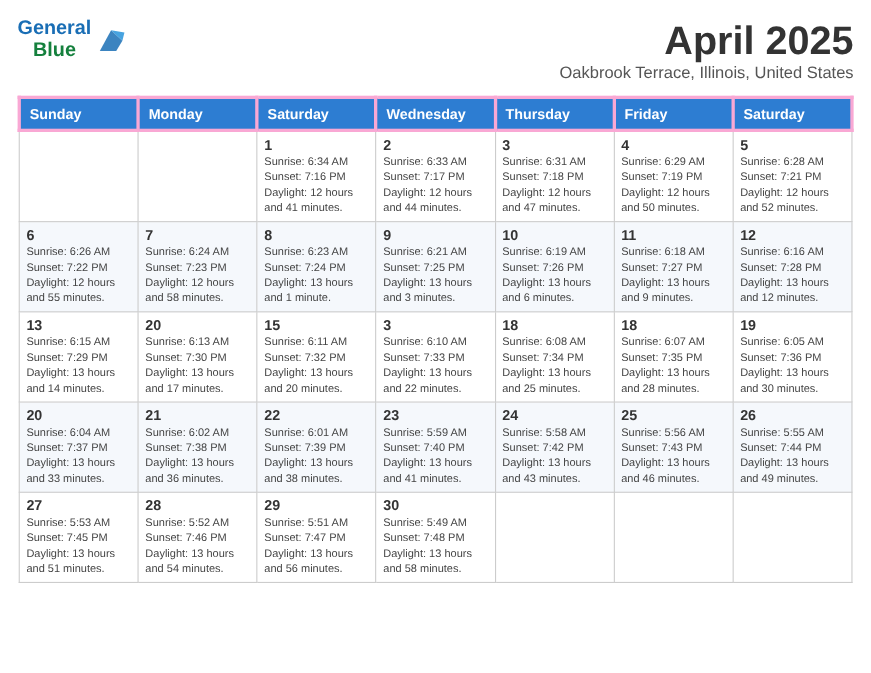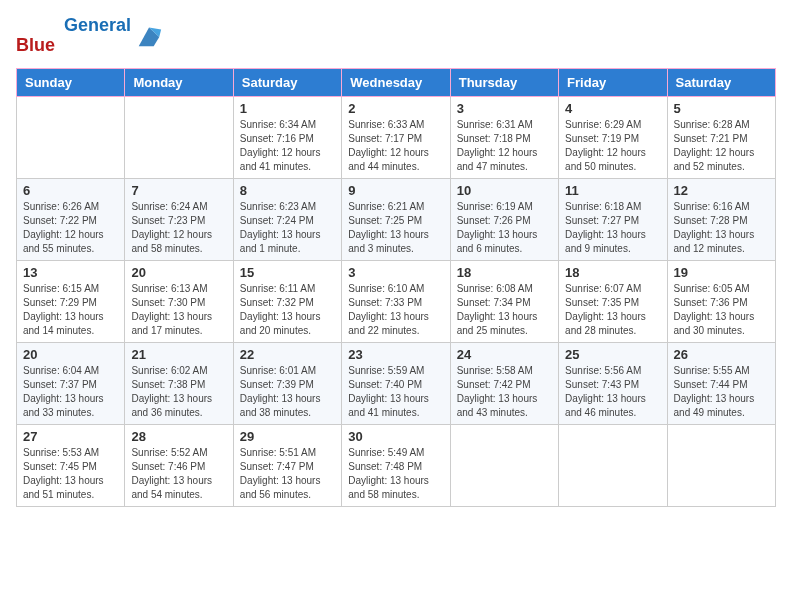--- a/index.html
+++ b/index.html
@@ -22,21 +22,20 @@
       gap: 0;
     }
     .logo-text {
       font-size: 18px;
       font-weight: bold;
       color: #333;
       line-height: 1.1;
     }
     .logo-text span {
       color: #1a6eb5;
-      margin-left: 48px;
     }
     .logo-icon {
       width: 28px;
       height: 28px;
       margin-left: 4px;
     }
     .title-block {
       text-align: right;
     }
     .main-title {
@@ -53,21 +52,21 @@
       border-collapse: collapse;
       font-size: 11px;
     }
     .calendar-table th {
       background-color: #2d7dd2;
       color: #fff;
       text-align: left;
       padding: 6px 8px;
       font-size: 13px;
       font-weight: bold;
-      border: 1px solid #f9a8d4;
+      border: 3px solid #f9a8d4;
     }
     .calendar-table td {
       border: 1px solid #ccc;
       vertical-align: top;
       padding: 4px 6px;
       width: 108px;
       min-height: 80px;
       background: #fff;
     }
     .calendar-table tr:nth-child(even) td {
@@ -90,26 +89,30 @@
   </style>
 </head>
 <body>
 
 <div class="header-area">
   <div class="logo">
     <div>
       <div class="logo-text">
         <span>General</span>
       </div>
-      <div class="logo-text" style="color:#b91c1c;">Blue</div>
+      <div class="logo-text" style="color:#15803d;text-align:center;">Blue</div>
     </div>
     <svg class="logo-icon" viewBox="0 0 30 30" xmlns="http://www.w3.org/2000/svg">
       <polygon points="4,26 15,6 26,16 20,26" fill="#1a6eb5" opacity="0.85"></polygon>
       <polygon points="15,6 26,16 28,8" fill="#3399dd" opacity="0.9"></polygon>
     </svg>
+  </div>
+  <div class="title-block">
+    <div class="main-title">April 2025</div>
+    <div class="subtitle">Oakbrook Terrace, Illinois, United States</div>
   </div>
 </div>
 
 <table class="calendar-table">
   <thead>
     <tr>
     <th>Sunday</th>
         <th>Monday</th>
         <th>Saturday</th>
         <th>Wednesday</th>

